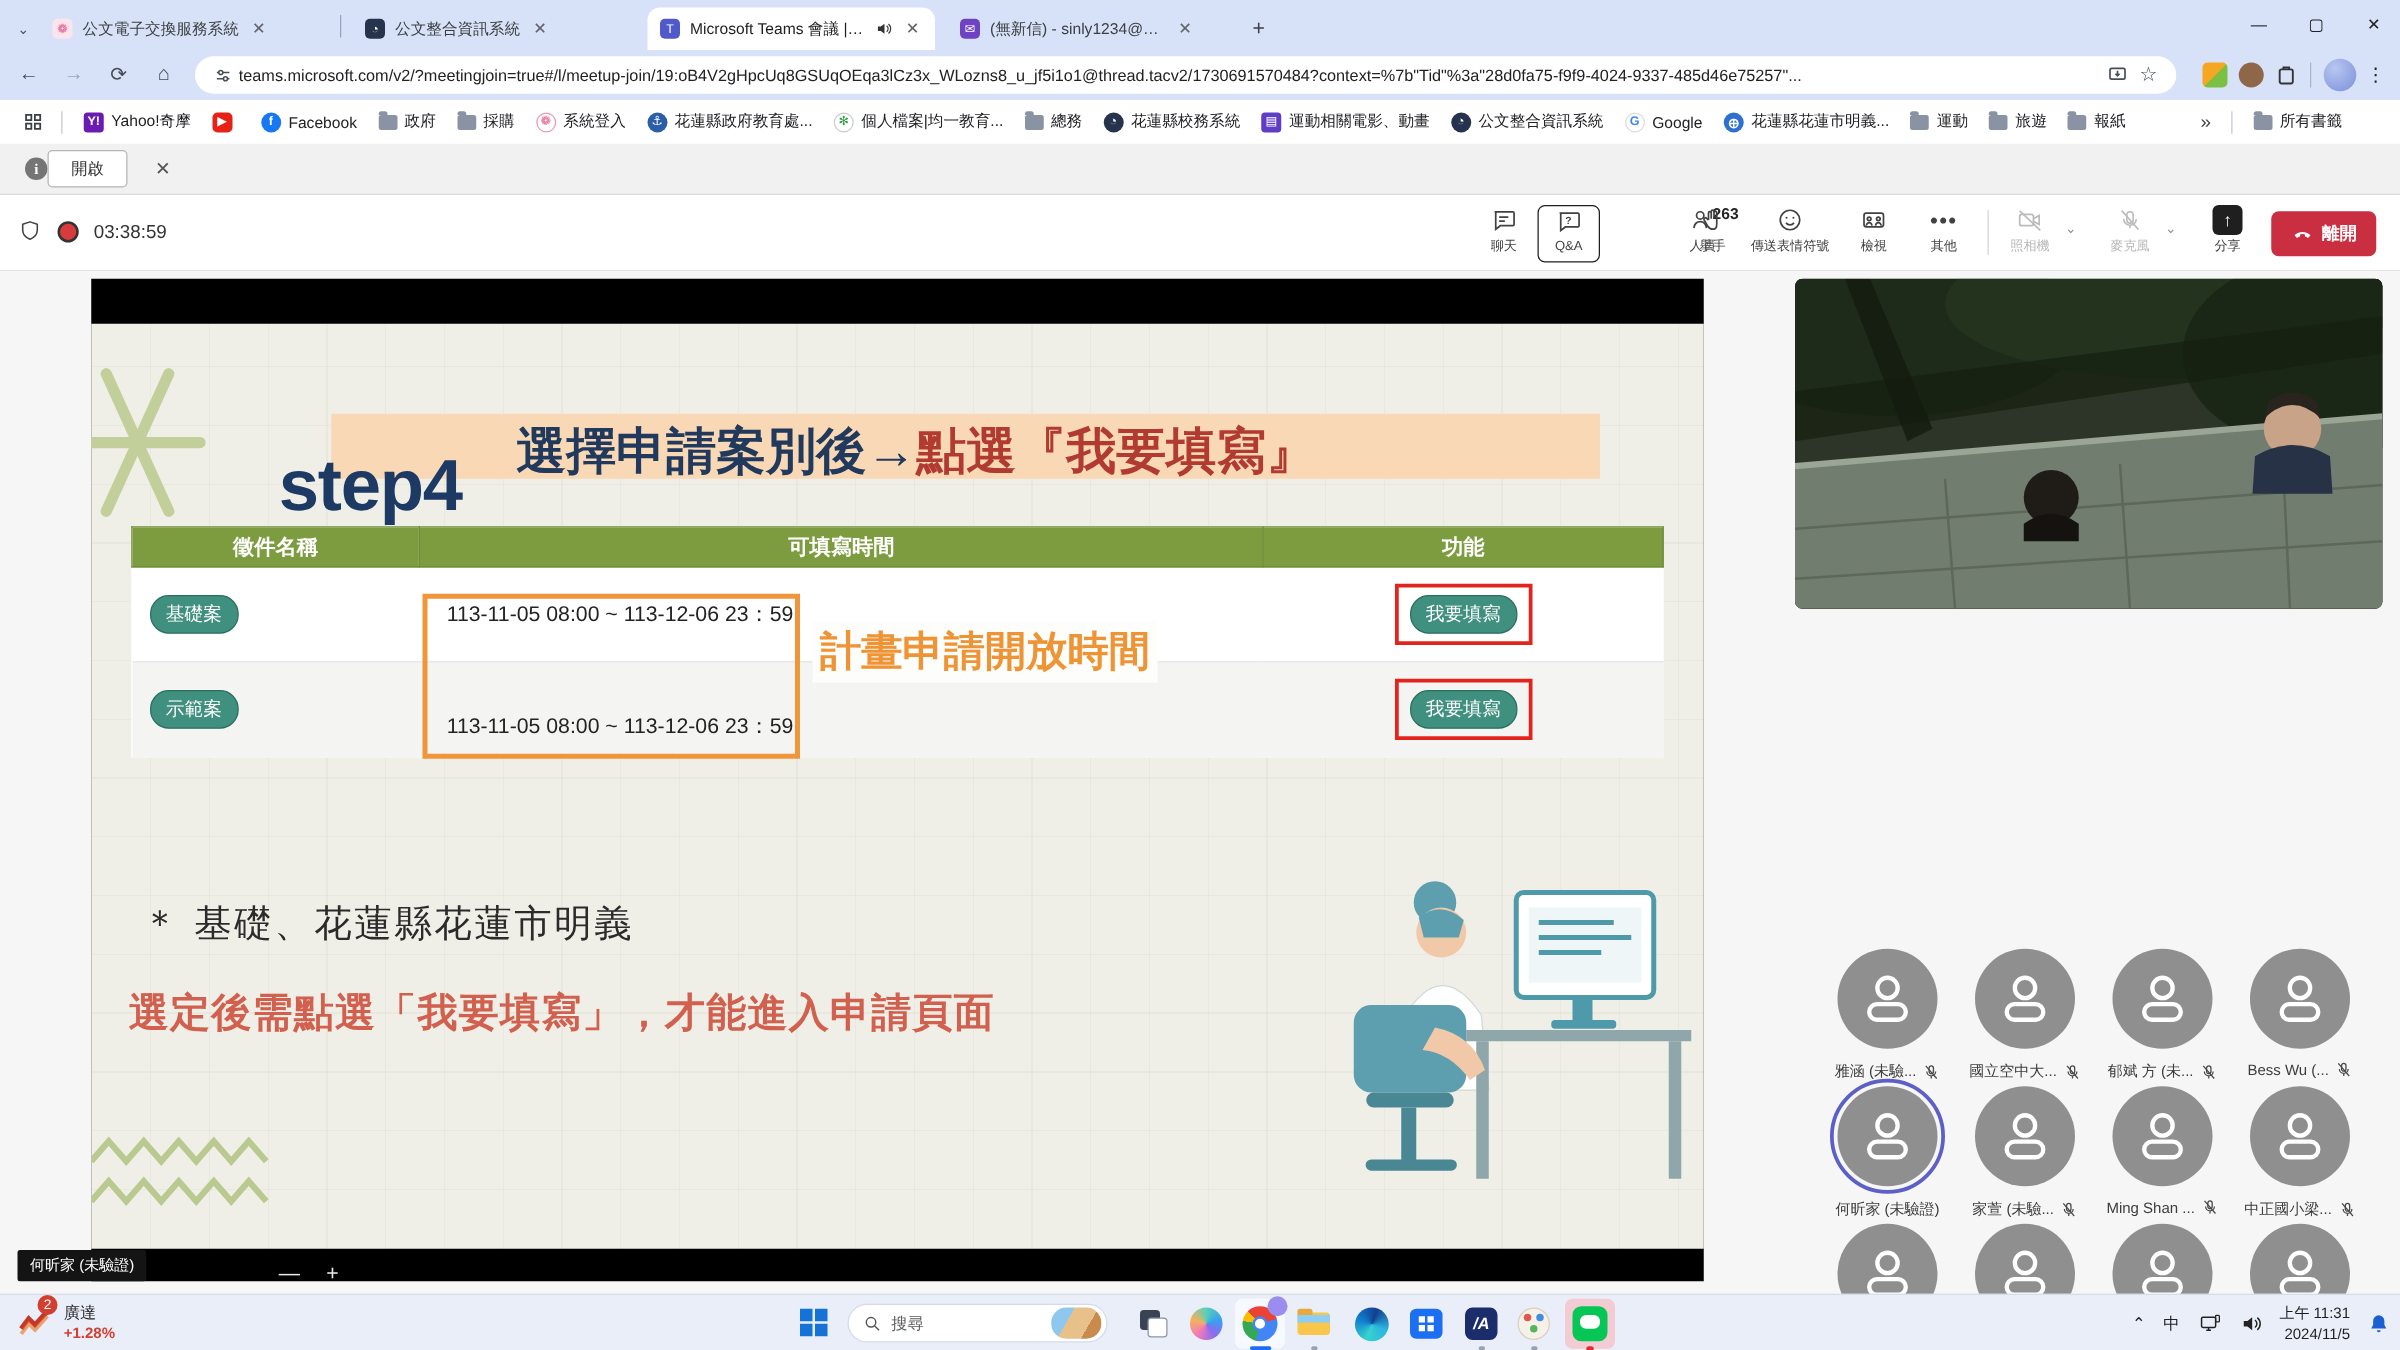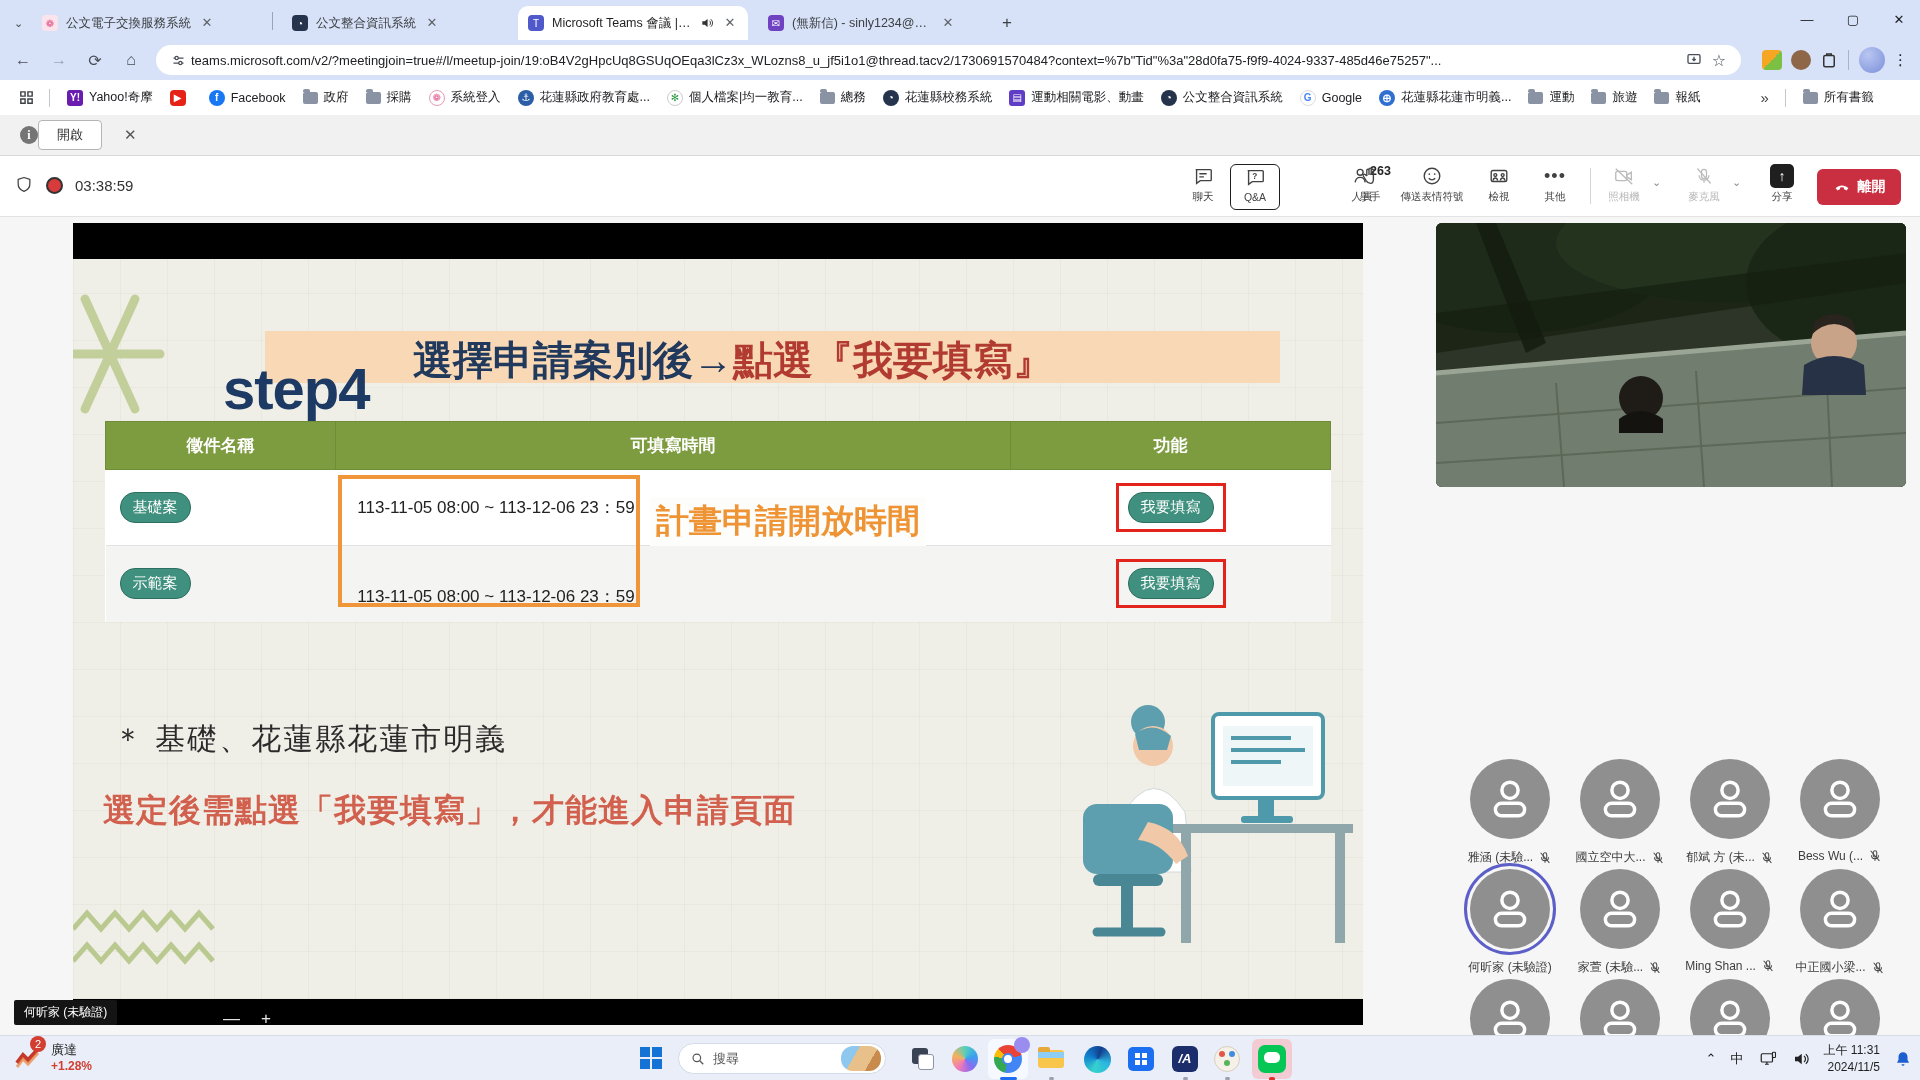--- a/index.html
+++ b/index.html
@@ -60,21 +60,21 @@
   #stage { position:absolute; left:0; top:217px; width:1920px; height:818px; background:#f6f6f6; }
   #slide { position:absolute; left:73px; top:6px; width:1290px; height:802px; background:#000; }
   #slidebody { position:absolute; left:0; top:36px; width:1290px; height:740px; background:#f0efe7;
     background-image:repeating-linear-gradient(0deg,rgba(120,120,100,.06) 0 1px,transparent 1px 47px),repeating-linear-gradient(90deg,rgba(120,120,100,.06) 0 1px,transparent 1px 47px); overflow:hidden; }
   #stepword { position:absolute; left:150px; top:52px; font-size:58px; font-weight:800; color:#1c3a63; letter-spacing:-1px;margin-top:44px; }
   #banner { position:absolute; left:192px; top:72px; width:1015px; height:52px; background:#f9d9b5; }
   #slidetitle { position:absolute; left:340px; top:74px; font-size:40px; font-weight:bold; white-space:nowrap; }
   #slidetitle .dark { color:#20395c; }
   #slidetitle .red { color:#b23b31; }
   table#apptable { position:absolute; left:32px; top:162px; width:1226px; border-collapse:collapse; background:#fff; }
-  #apptable th { background:#7d9b3f; color:#fff; font-size:17px; font-weight:bold; height:48px; border:1px solid #6f8c36; }
+  #apptable th { background:#7d9b3f; color:#fff; font-size:17px; font-weight:bold; height:32px; border:1px solid #6f8c36; }
   #apptable td { height:76px; border-top:1px solid #e2e2e2; font-size:17px; color:#222; }
   #apptable tr.alt td { background:#f4f4f2; }
   .pill { display:inline-block; background:#40907f; border:1.5px solid #2c6f60; color:#fff; font-size:15px; border-radius:15px; padding:5px 12px; }
   .redbox { display:inline-block; border:3px solid #e3241d; padding:6px 9px; }
   #orangebox { position:absolute; left:265px; top:216px; width:302px; height:132px; border:4px solid #f0953a; background:rgba(255,255,255,.0); }
   #annot { position:absolute; left:577px; top:238px; font-size:33px; font-weight:800; color:#ee9435; background:#fdfdfb; padding:2px 6px; white-space:nowrap; }
   #note1 { position:absolute; left:40px; top:460px; font-size:30px; color:#2b2b2b; letter-spacing:2px; }
   #note2 { position:absolute; left:30px; top:530px; font-size:32px; color:#d2604e; font-weight:bold; letter-spacing:1px; }
   #presenterchip { position:absolute; left:14px; top:783px; background:#141414; color:#fff; font-size:12px; padding:4px 10px; border-radius:2px; white-space:nowrap; z-index:5; }
   .zoomctl { position:absolute; top:786px; color:#e8e8e8; font-size:17px; }

